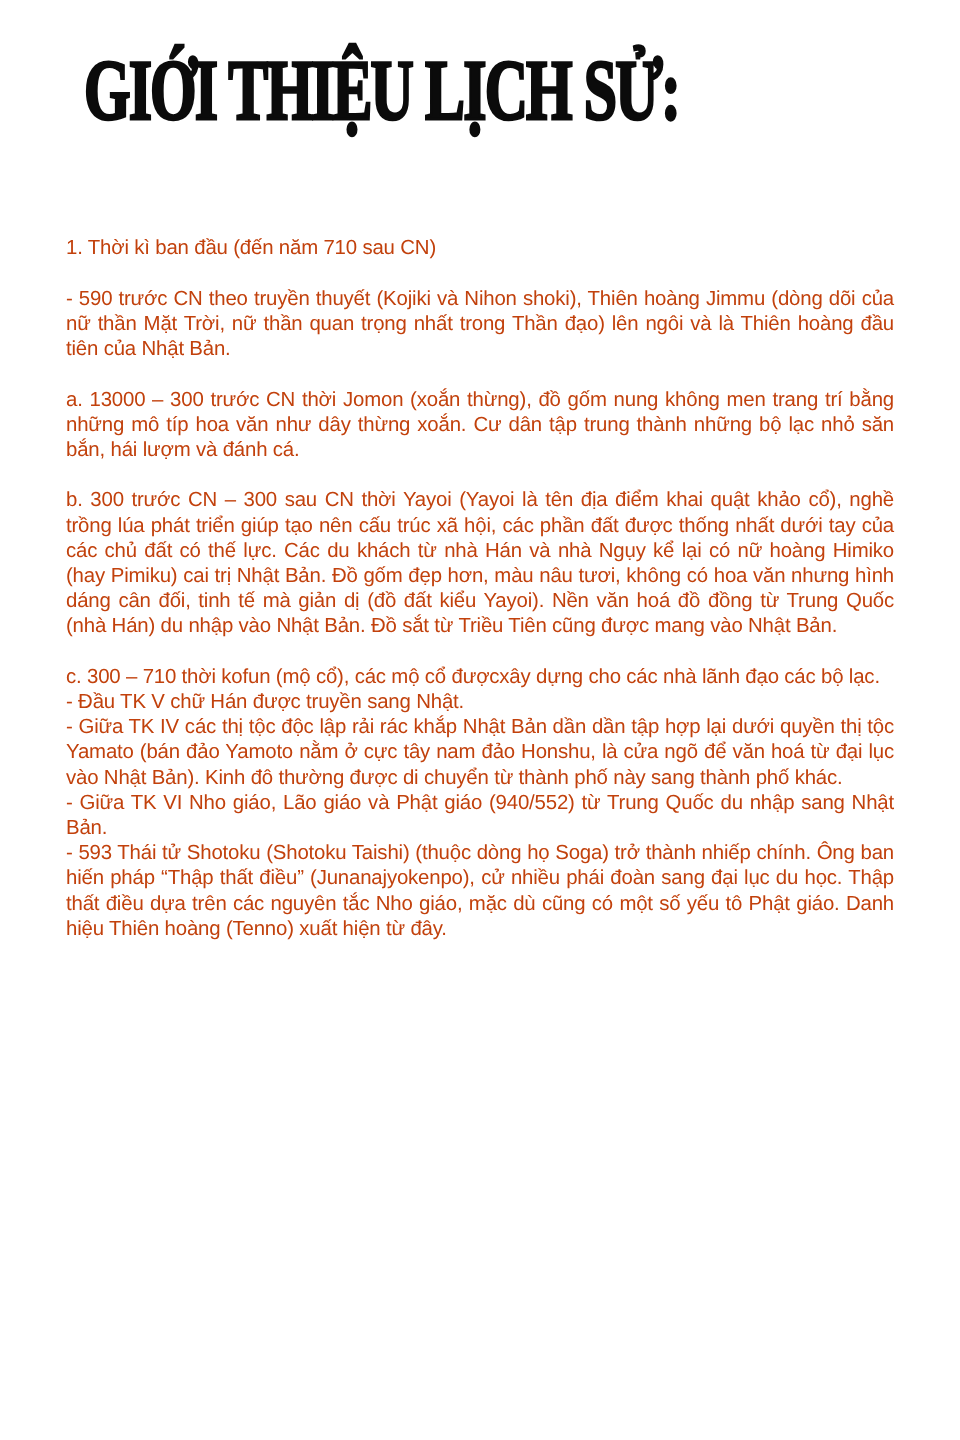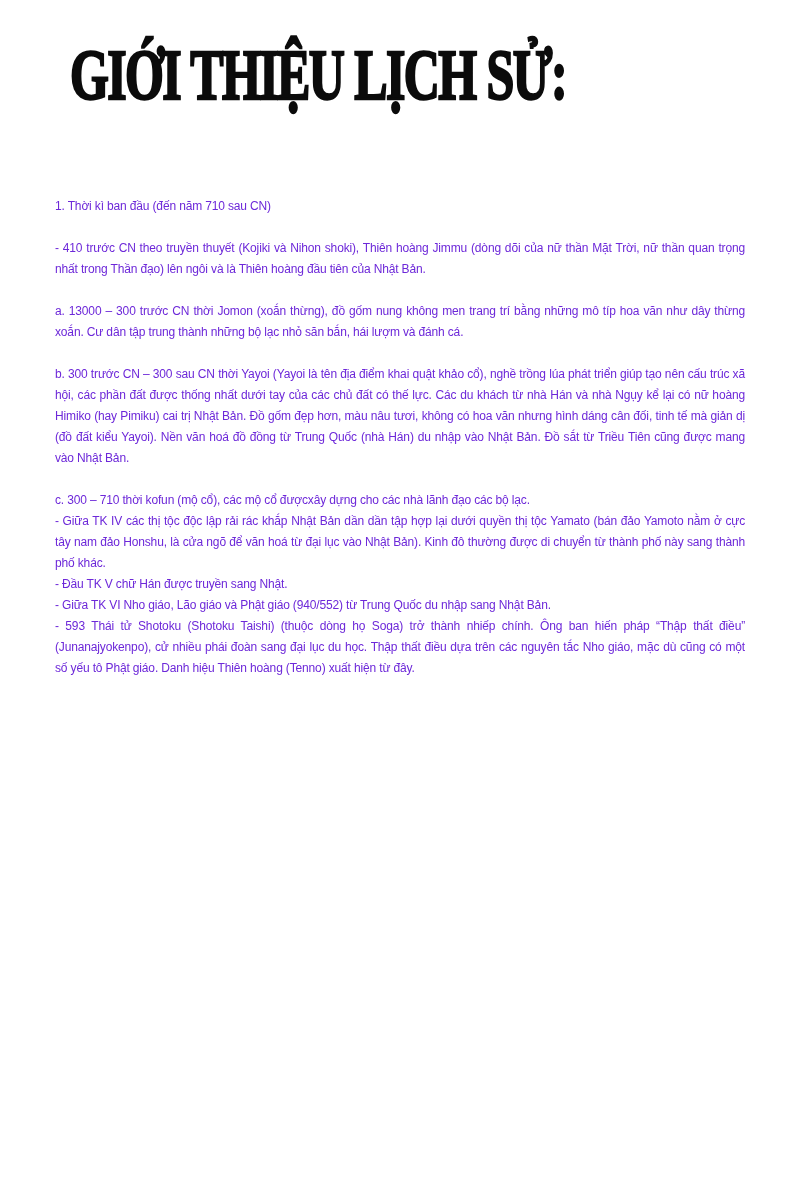--- a/index.html
+++ b/index.html
@@ -28,25 +28,25 @@
     line-height: 1.0;
     color: #0b0b0b;
     -webkit-text-stroke: 2.2px #0b0b0b;
     letter-spacing: -2px;
     transform: scale(0.78, 1.12);
     transform-origin: center top;
     white-space: nowrap;
   }
   .content {
     margin: 66px 55px 16px 55px;
-    font-size: 12px;
+    font-size: 17px;
     line-height: 21px;
     letter-spacing: -0.15px;
     text-align: justify;
-    color: #6d28d9;
+    color: #c2410c;
   }
   .content p {
     margin: 0 0 21px 0;
   }
   .para-c div {
     margin: 0;
     text-align: justify;
   }
 </style>
 </head>
@@ -55,29 +55,29 @@
 <div class="page">
 
   <div class="title-wrap">
     <span class="doc-title">GIỚI THIỆU LỊCH SỬ:</span>
   </div>
 
   <div class="content">
 
     <p>1. Thời kì ban đầu (đến năm 710 sau CN)</p>
 
-    <p>- 410 trước CN theo truyền thuyết (Kojiki và Nihon shoki), Thiên hoàng Jimmu (dòng dõi của nữ thần Mặt Trời, nữ thần quan trọng nhất trong Thần đạo) lên ngôi và là Thiên hoàng đầu tiên của Nhật Bản.</p>
+    <p>- 590 trước CN theo truyền thuyết (Kojiki và Nihon shoki), Thiên hoàng Jimmu (dòng dõi của nữ thần Mặt Trời, nữ thần quan trọng nhất trong Thần đạo) lên ngôi và là Thiên hoàng đầu tiên của Nhật Bản.</p>
 
     <p>a. 13000 – 300 trước CN thời Jomon (xoắn thừng), đồ gốm nung không men trang trí bằng những mô típ hoa văn như dây thừng xoắn. Cư dân tập trung thành những bộ lạc nhỏ săn bắn, hái lượm và đánh cá.</p>
 
     <p>b. 300 trước CN – 300 sau CN thời Yayoi (Yayoi là tên địa điểm khai quật khảo cổ), nghề trồng lúa phát triển giúp tạo nên cấu trúc xã hội, các phần đất được thống nhất dưới tay của các chủ đất có thế lực. Các du khách từ nhà Hán và nhà Ngụy kể lại có nữ hoàng Himiko (hay Pimiku) cai trị Nhật Bản. Đồ gốm đẹp hơn, màu nâu tươi, không có hoa văn nhưng hình dáng cân đối, tinh tế mà giản dị (đồ đất kiểu Yayoi). Nền văn hoá đồ đồng từ Trung Quốc (nhà Hán) du nhập vào Nhật Bản. Đồ sắt từ Triều Tiên cũng được mang vào Nhật Bản.</p>
 
     <div class="para-c">
       <div>c. 300 – 710 thời kofun (mộ cổ), các mộ cổ đượcxây dựng cho các nhà lãnh đạo các bộ lạc.</div>
+      <div>- Đầu TK V chữ Hán được truyền sang Nhật.</div>
       <div>- Giữa TK IV các thị tộc độc lập rải rác khắp Nhật Bản dần dần tập hợp lại dưới quyền thị tộc Yamato (bán đảo Yamoto nằm ở cực tây nam đảo Honshu, là cửa ngõ để văn hoá từ đại lục vào Nhật Bản). Kinh đô thường được di chuyển từ thành phố này sang thành phố khác.</div>
-      <div>- Đầu TK V chữ Hán được truyền sang Nhật.</div>
       <div>- Giữa TK VI Nho giáo, Lão giáo và Phật giáo (940/552) từ Trung Quốc du nhập sang Nhật Bản.</div>
       <div>- 593 Thái tử Shotoku (Shotoku Taishi) (thuộc dòng họ Soga) trở thành nhiếp chính. Ông ban hiến pháp “Thập thất điều” (Junanajyokenpo), cử nhiều phái đoàn sang đại lục du học. Thập thất điều dựa trên các nguyên tắc Nho giáo, mặc dù cũng có một số yếu tô Phật giáo. Danh hiệu Thiên hoàng (Tenno) xuất hiện từ đây.</div>
     </div>
 
   </div>
 
 </div>
 
 </body></html>

